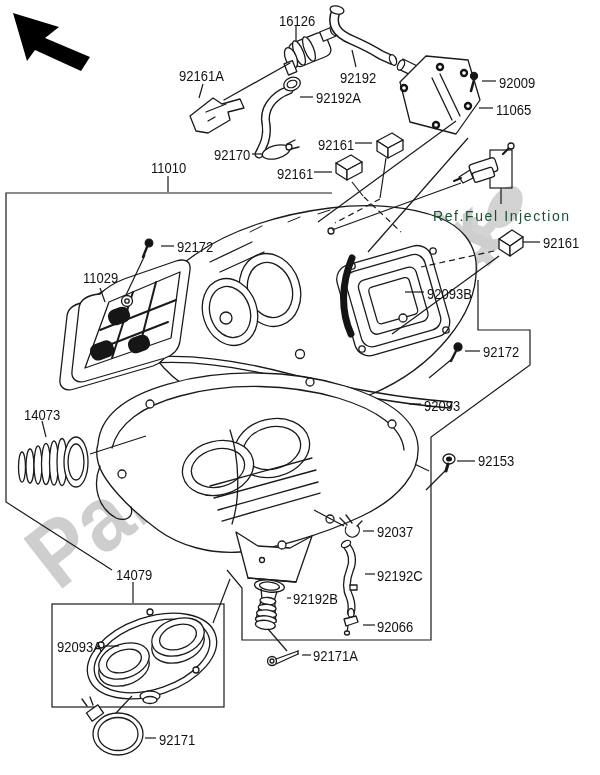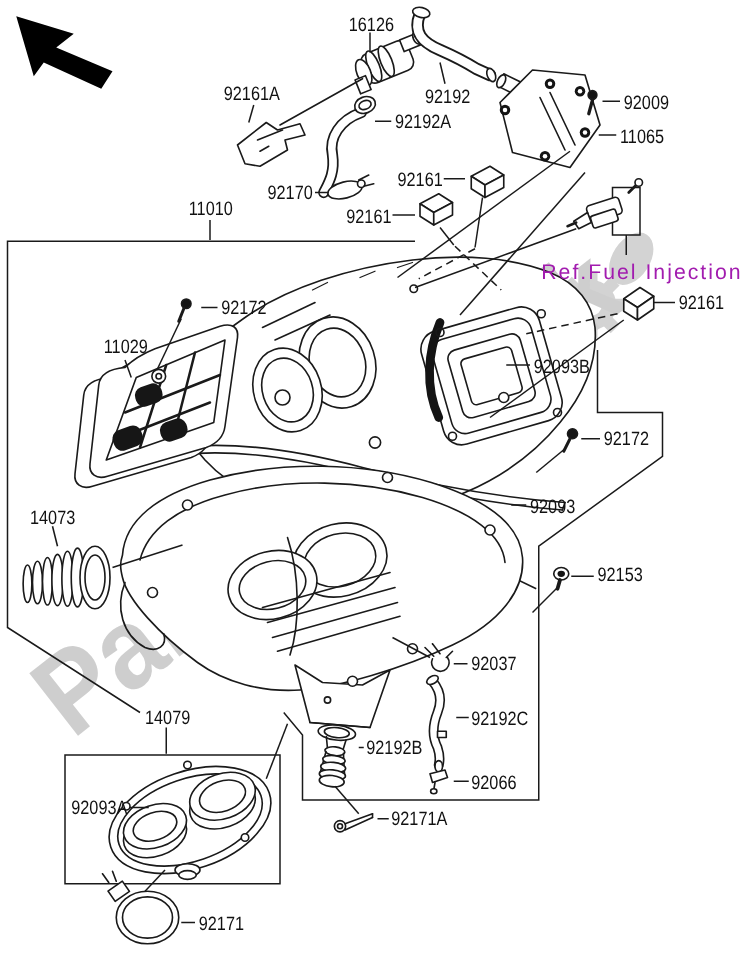--- a/index.html
+++ b/index.html
@@ -2,21 +2,21 @@
 <html><head>
 <meta charset="utf-8">
 <style>
   html,body{margin:0;padding:0;background:#fff;}
   #stage{position:relative;width:600px;height:775px;background:#fff;overflow:hidden;
          font-family:"Liberation Sans",sans-serif;}
   #drawing{position:absolute;left:0;top:0;}
   #labels{position:absolute;left:0;top:0;width:536px;height:775px;pointer-events:none;}
   .lbl{position:absolute;font-size:15.5px;color:#111;white-space:nowrap;
        transform:scale(0.84,1);transform-origin:0 0;line-height:1.05;}
-  .lbl.ref{font-size:17px;letter-spacing:1.6px;transform:none;color:#a21caf;}
+  .lbl.ref{font-size:14px;letter-spacing:1.6px;transform:none;color:#14532d;}
   .wmtext{font-family:"Liberation Sans",sans-serif;font-weight:bold;}
 </style>
 </head>
 <body>
 
 <div id="stage">
 <svg id="drawing" width="600" height="775" viewBox="0 0 600 775">
 
   <g opacity="0.85">
     <ellipse cx="388" cy="312" rx="55" ry="14" transform="rotate(-33 388 312)" fill="#d6d6d6"></ellipse>

